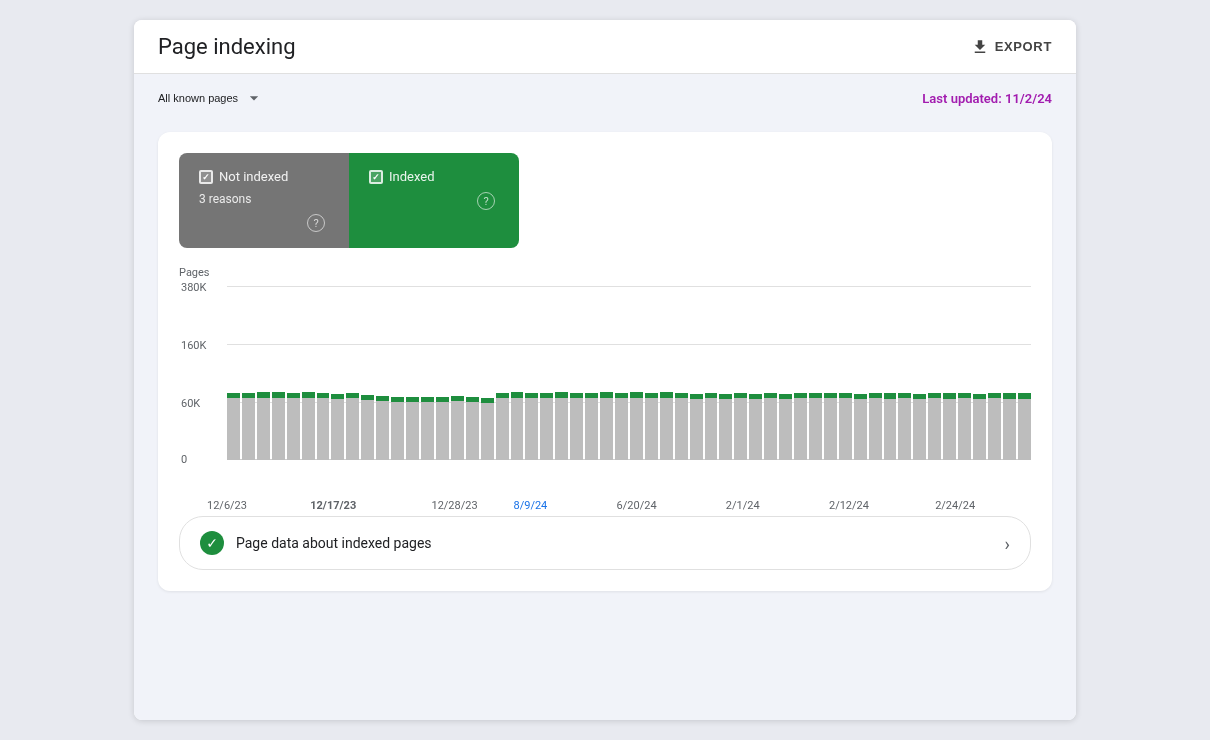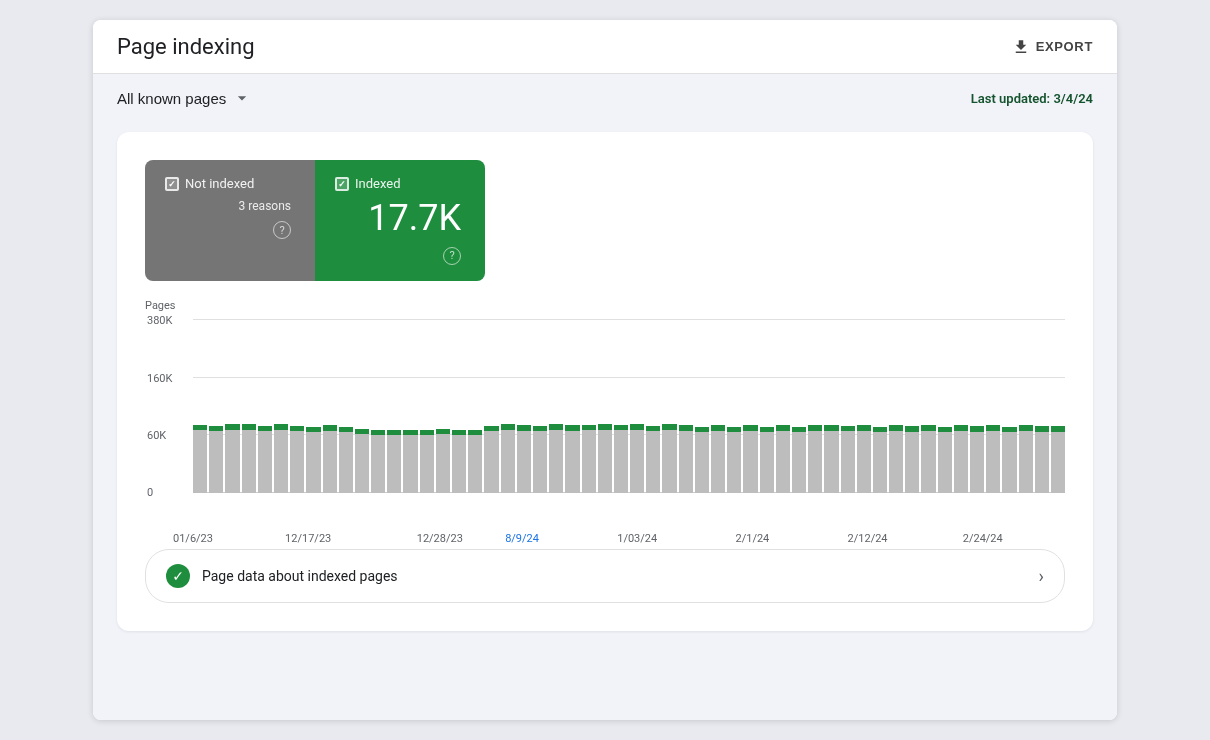--- a/index.html
+++ b/index.html
@@ -8,21 +8,21 @@
       font-family: 'Google Sans', Roboto, Arial, sans-serif;
       display: flex;
       align-items: center;
       justify-content: center;
       min-height: 100vh;
       padding: 20px;
     }
     .window {
       background: #fff;
       border-radius: 8px;
-      width: 1024px;
+      width: 942px;
       min-height: 700px;
       box-shadow: 0 1px 6px rgba(0,0,0,0.15);
       overflow: hidden;
       display: flex;
       flex-direction: column;
     }
     .header {
       display: flex;
       align-items: center;
       justify-content: space-between;
@@ -55,45 +55,44 @@
       display: flex;
       align-items: center;
       justify-content: space-between;
       padding: 14px 24px;
       background: #f1f3f9;
     }
     .filter-btn {
       display: flex;
       align-items: center;
       gap: 6px;
-      font-size: 15px;
+      font-size: 11px;
       color: #202124;
       cursor: pointer;
       border: none;
       background: none;
     }
     .last-updated {
       font-size: 13px;
       color: #5f6368;
     }
     .last-updated span {
       font-weight: 600;
-      color: #14532d;
+      color: #a21caf;
     }
     .main-content {
       background: #f1f3f9;
       flex: 1;
       padding: 10px 24px 24px 24px;
     }
     .card {
       background: #fff;
       border-radius: 12px;
-      padding: 28px;
+      padding: 21px;
       box-shadow: 0 1px 3px rgba(0,0,0,0.08);
-      text-align: right;
     }
     .stats-row {
       display: flex;
       align-items: stretch;
       margin-bottom: 18px;
       width: fit-content;
     }
     .stat-box {
       padding: 16px 24px 16px 20px;
       border-radius: 8px 0 0 8px;
@@ -332,21 +331,21 @@
 
   <div class="subheader">
     <button class="filter-btn">
       <span>All known pages</span>
       <svg width="20" height="20" viewBox="0 0 24 24" fill="#5f6368">
         <path d="M7 10l5 5 5-5z"></path>
       </svg>
     </button>
     <div class="last-updated">
       <span>Last updated:</span>
-      <span>3/4/24</span>
+      <span>11/2/24</span>
     </div>
   </div>
 
   <div class="main-content">
     <div class="card">
 
       <div class="stats-row">
 
         <div class="stat-box not-indexed">
           <div class="stat-header">
@@ -357,21 +356,20 @@
           <div class="stat-footer">
             <div class="help-icon">?</div>
           </div>
         </div>
 
         <div class="stat-box indexed">
           <div class="stat-header">
             <div class="stat-checkbox"></div>
             <span class="stat-label">Indexed</span>
           </div>
-          <div class="stat-value">17.7K</div>
           <div class="stat-footer">
             <div class="help-icon">?</div>
           </div>
         </div>
       </div>
 
 
       <div class="chart-container">
         <span class="y-axis-label">Pages</span>
         <div class="chart-area">
@@ -712,25 +710,25 @@
               </div>
               <div class="bar-group">
                 <div class="bar-stack" style="height: 38.3333%; width: 100%;">
                   <div class="bar-indexed" style="height: 8.69565%;"></div>
                   <div class="bar-not-indexed" style="height: 91.3043%;"></div>
                 </div>
               </div>
             </div>
 
           <div class="x-axis" id="x-axis">
-          <span class="x-label" style="position: absolute; left: 0%; bottom: -24px; transform: translateX(-50%); white-space: nowrap;">01/6/23</span>
-              <span class="x-label" style="position: absolute; left: 13.2075%; bottom: -24px; transform: translateX(-50%); white-space: nowrap;">12/17/23</span>
+          <span class="x-label" style="position: absolute; left: 0%; bottom: -24px; transform: translateX(-50%); white-space: nowrap;">12/6/23</span>
+              <span class="x-label" style="position: absolute; left: 13.2075%; bottom: -24px; transform: translateX(-50%); white-space: nowrap; font-weight: bold;">12/17/23</span>
               <span class="x-label" style="position: absolute; left: 28.3019%; bottom: -24px; transform: translateX(-50%); white-space: nowrap;">12/28/23</span>
               <span class="x-label highlight" style="position: absolute; left: 37.7358%; bottom: -24px; transform: translateX(-50%); white-space: nowrap;">8/9/24</span>
-              <span class="x-label" style="position: absolute; left: 50.9434%; bottom: -24px; transform: translateX(-50%); white-space: nowrap;">1/03/24</span>
+              <span class="x-label" style="position: absolute; left: 50.9434%; bottom: -24px; transform: translateX(-50%); white-space: nowrap;">6/20/24</span>
               <span class="x-label" style="position: absolute; left: 64.1509%; bottom: -24px; transform: translateX(-50%); white-space: nowrap;">2/1/24</span>
               <span class="x-label" style="position: absolute; left: 77.3585%; bottom: -24px; transform: translateX(-50%); white-space: nowrap;">2/12/24</span>
               <span class="x-label" style="position: absolute; left: 90.566%; bottom: -24px; transform: translateX(-50%); white-space: nowrap;">2/24/24</span>
             </div>
         </div>
       </div>
 
       <div class="indexed-link">
         <div class="indexed-link-left">
           <div class="green-check">✓</div>

